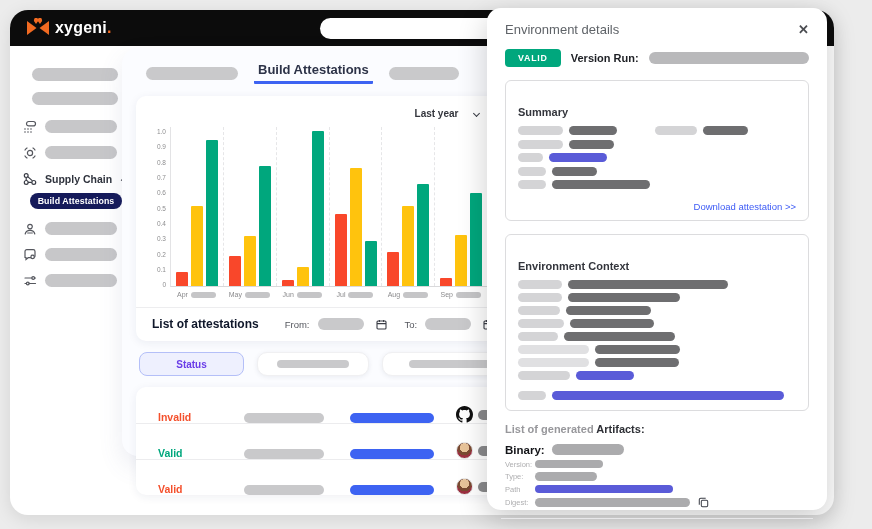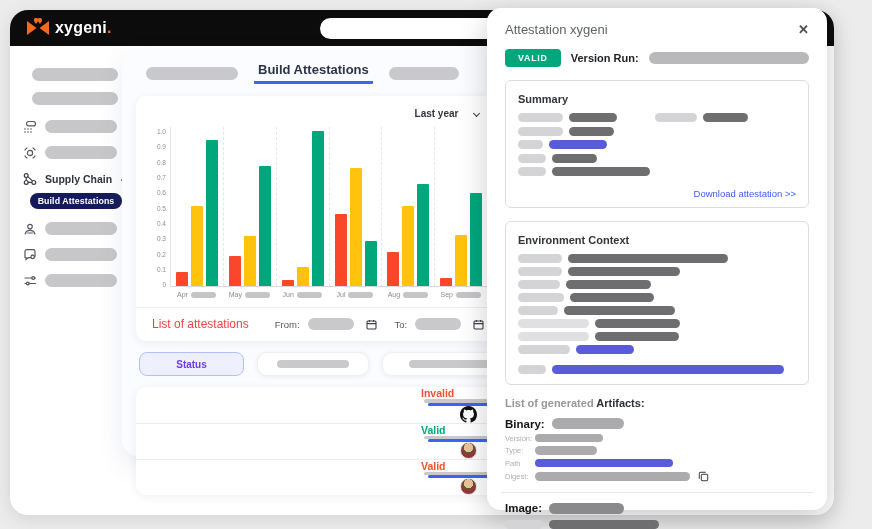--- a/index.html
+++ b/index.html
@@ -74,21 +74,21 @@
   .plot { flex:1; height:160px; display:flex; align-items:flex-end; border-left:1px solid #e3e3e5; border-bottom:1px solid #d9d9db; }
   .cg { flex:1; display:flex; justify-content:center; align-items:flex-end; gap:3px; height:100%; }
   .cg + .cg { border-left:1px dashed #e6e6e8; }
   .bar { width:12px; border-radius:1px 1px 0 0; }
   .x-axis { display:flex; margin-left:20px; width:370px; }
   .x-cell { flex:1; display:flex; align-items:center; justify-content:center; gap:3px; padding-top:4px; }
   .x-month { font-size:7px; color:#8a8a8c; }
   .x-pill { width:25px; height:6px; background:#c5c5c7; border-radius:99px; }
   .chart-divider { border-top:1px solid #ededef; margin:9px -14px 0 -14px; }
   .list-header { display:flex; align-items:center; gap:8px; padding:9px 2px 2px 2px; }
-  .list-title { font-size:12px; font-weight:normal; color:#ef4444; margin-right:18px; }
+  .list-title { font-size:12px; font-weight:bold; color:#0f172a; margin-right:18px; }
   .date-label { font-size:9.5px; color:#55575e; }
   .date-pill { width:46px; height:12px; background:#c9c9cb; border-radius:99px; }
   .cal-icon { margin:0 10px 0 4px; display:flex; }
 
   .chips-row { display:flex; gap:13px; margin-top:11px; padding-left:3px; }
   .chip-status {
     width:105px; height:24px; background:#eef0fe; border:1.5px solid #b4bff8;
     border-radius:8px; display:flex; align-items:center; justify-content:center;
     font-size:10px; font-weight:bold; color:#6a3de8;
   }
@@ -96,21 +96,21 @@
     height:24px; background:#fff; border-radius:10px;
     box-shadow:0 1px 5px rgba(30,40,80,.08); border:1px solid #f0f0f2;
     display:flex; align-items:center; justify-content:center;
   }
   .chip-blank .pill { background:#c9c9cb; height:8px; }
 
   .table-card {
     margin-top:11px; background:#fff; border-radius:10px;
     box-shadow:0 2px 10px rgba(30,40,80,.07); width:620px; overflow:hidden;
   }
-  .t-row { display:flex; align-items:center; height:36px; padding-left:22px;flex-direction:column; }
+  .t-row { display:flex; align-items:flex-end; height:36px; padding-left:22px; }
   .t-row + .t-row { border-top:1px solid #ececee; }
   .t-status { width:72px; font-size:10.5px; font-weight:bold; }
   .t-pill-gray { width:80px; height:10px; background:#c9c9cb; border-radius:99px; margin-left:14px; }
   .t-pill-blue { width:84px; height:10px; background:#3d63f2; border-radius:99px; margin-left:26px; }
   .t-id { display:flex; align-items:center; gap:5px; margin-left:22px; flex:1; }
   .t-pill-dark { height:10px; background:#8a8a8c; border-radius:99px; flex:1; margin-right:-6px; }
   .avatar { width:17px; height:17px; border-radius:50%; flex:0 0 auto;
     background:radial-gradient(circle at 50% 32%, #e8c49a 0 36%, #7a4a32 37% 58%, #9c3040 59% 100%);
     border:1px solid #e2e2e2; }
 
@@ -123,21 +123,21 @@
   }
   .panel-header { display:flex; align-items:center; justify-content:space-between; }
   .panel-title { font-size:13px; color:#5f6368; }
   .close-x { font-size:13px; font-weight:bold; color:#4b4d52; cursor:pointer; line-height:1; }
   .badge-row { display:flex; align-items:center; gap:10px; margin-top:12px; }
   .valid-badge { color:#fff; font-size:8.8px; font-weight:bold; letter-spacing:.8px;
     border-radius:4px; padding:4px 13px; }
   .pipeline-label { font-size:11px; font-weight:bold; color:#1d1f24; }
   .pipeline-pill { flex:1; height:12px; background:#b9b9bb; border-radius:99px; }
 
-  .panel-card { border:1px solid #dcdcde; border-radius:6px; padding:12px 12px 8px 12px; margin-top:13px; }
+  .panel-card { border:1px solid #dcdcde; border-radius:6px; padding:25px 12px 8px 12px; margin-top:13px; }
   .card-title { font-size:11px; font-weight:bold; color:#33353c; margin-bottom:8px; }
   .ph-row { display:flex; align-items:center; gap:6px; margin-bottom:4.5px; }
   .dl-link { text-align:right; font-size:9.5px; font-weight:normal; color:#3d5bf5; margin-top:12px; cursor:pointer; }
   .env-final { margin-top:11px; margin-bottom:2px; }
 
   .artifacts-heading { margin-top:12px; font-size:11px; font-weight:bold; }
   .art-prefix { color:#97979b; }
   .art-bold { color:#2d2f35;text-align:right; }
   .block-title-row { display:flex; align-items:center; gap:7px; margin-top:9px; }
   .block-title { font-size:11.5px; font-weight:bold; color:#141519; }
@@ -403,21 +403,21 @@
             <span class="avatar"></span>
             <span class="t-pill-dark"></span>
           </span>
         </div>
       </div>
   </div>
 </div>
 
 <div class="detail-panel">
   <div class="panel-header">
-    <span class="panel-title">Attestation xygeni</span>
+    <span class="panel-title">Environment details</span>
     <span class="close-x">✕</span>
   </div>
 
   <div class="badge-row">
     <span class="valid-badge" id="valid-badge" style="background: rgb(0, 167, 125);">VALID</span>
     <span class="pipeline-label">Version Run:</span>
     <span class="pipeline-pill"></span>
   </div>
 
   <div class="panel-card">

